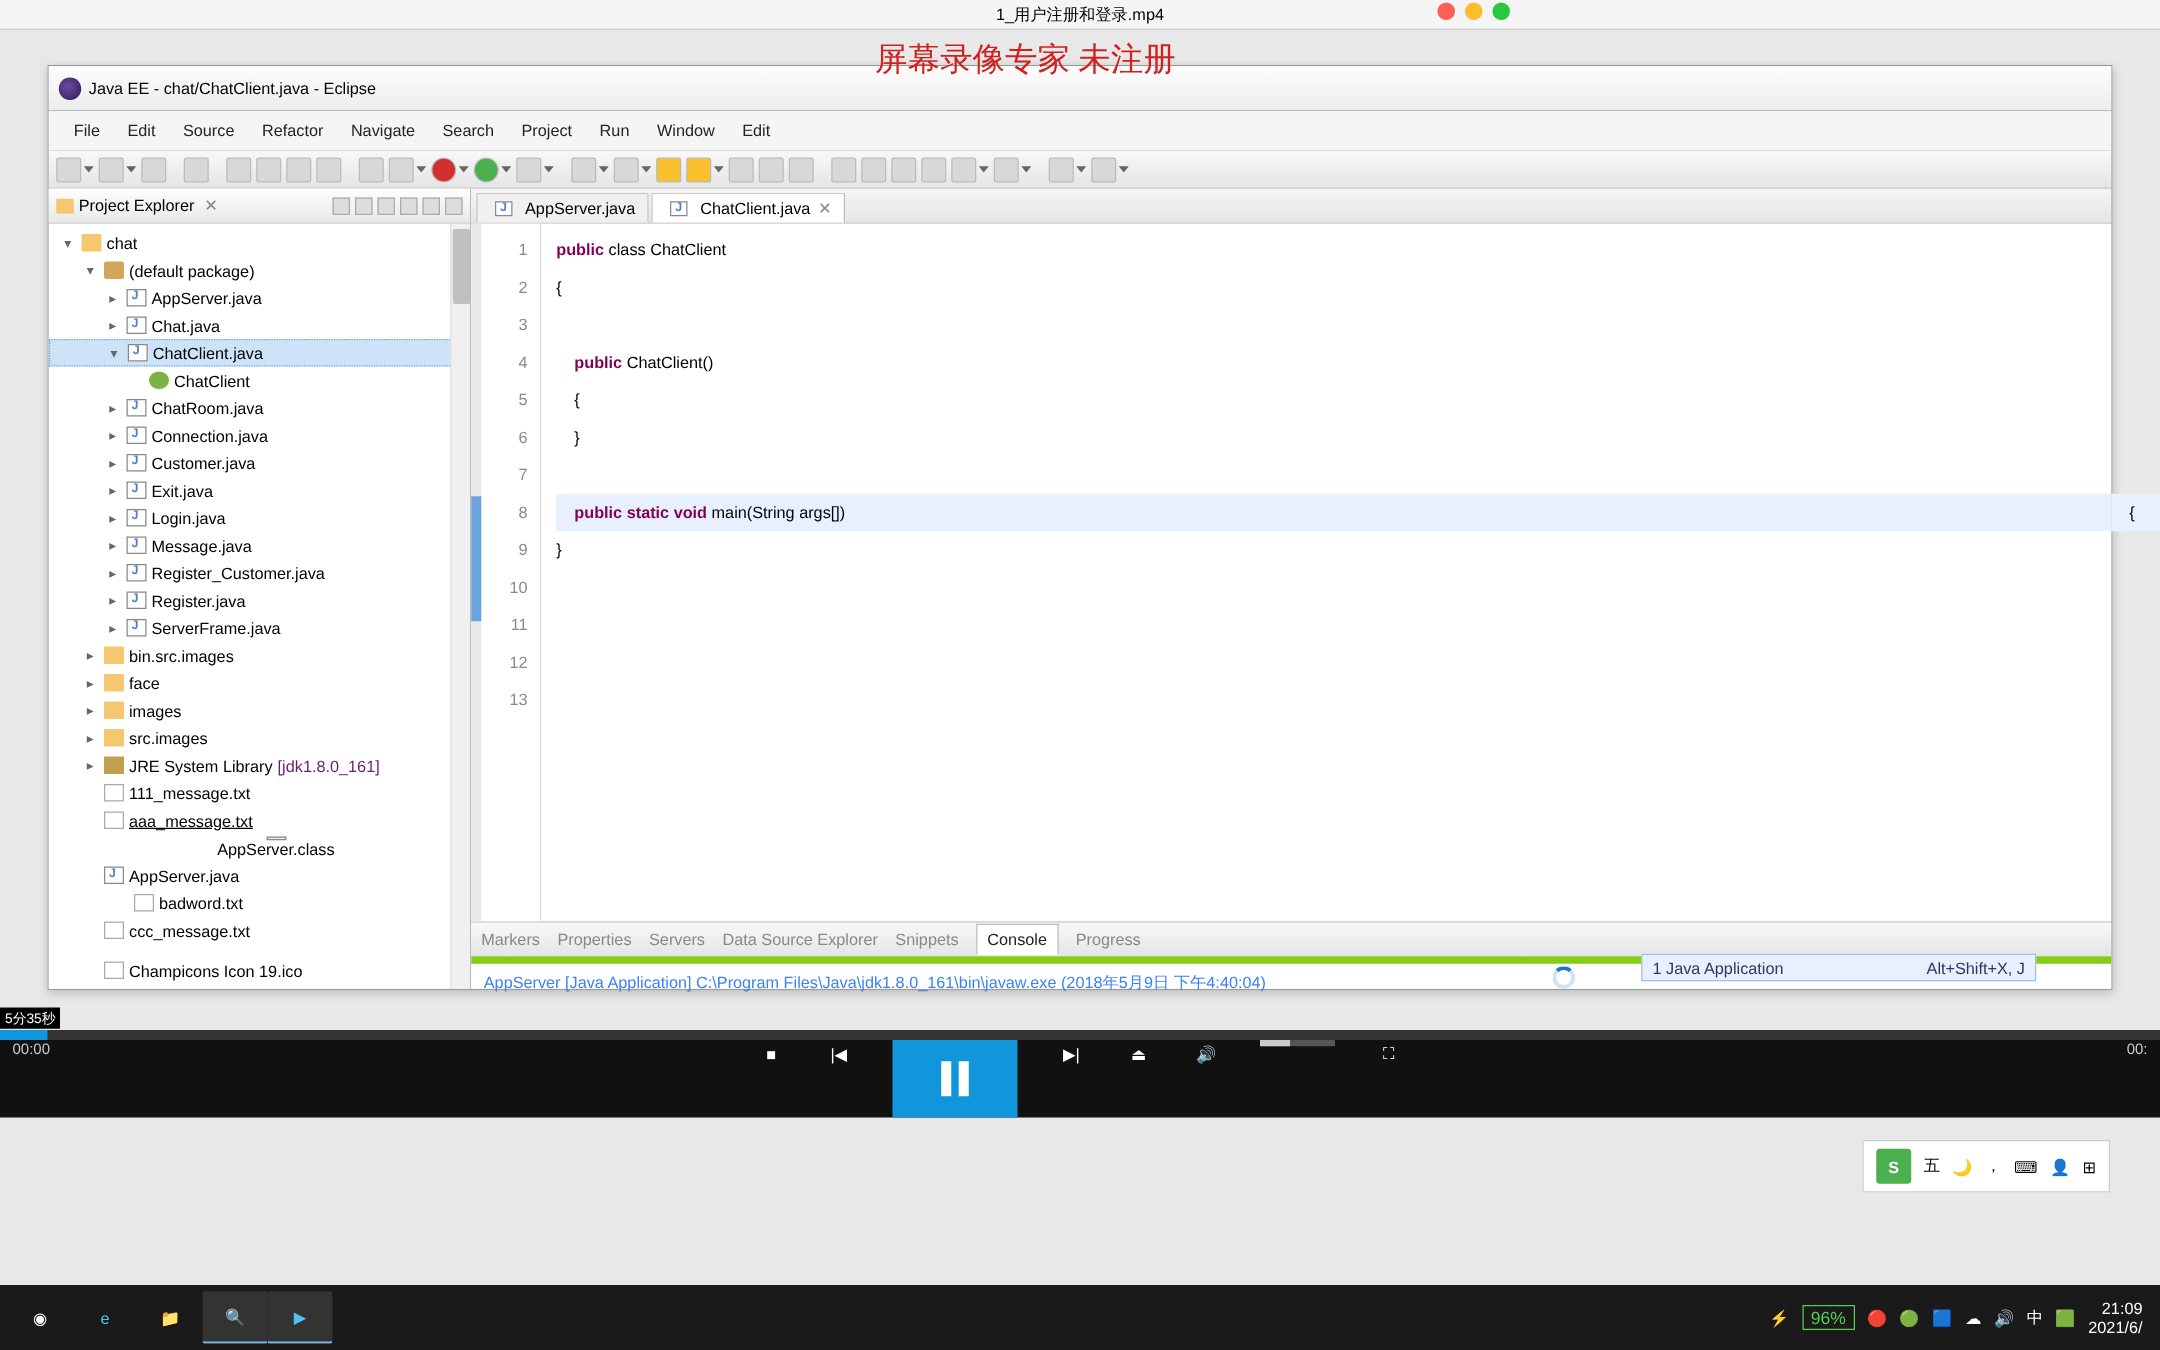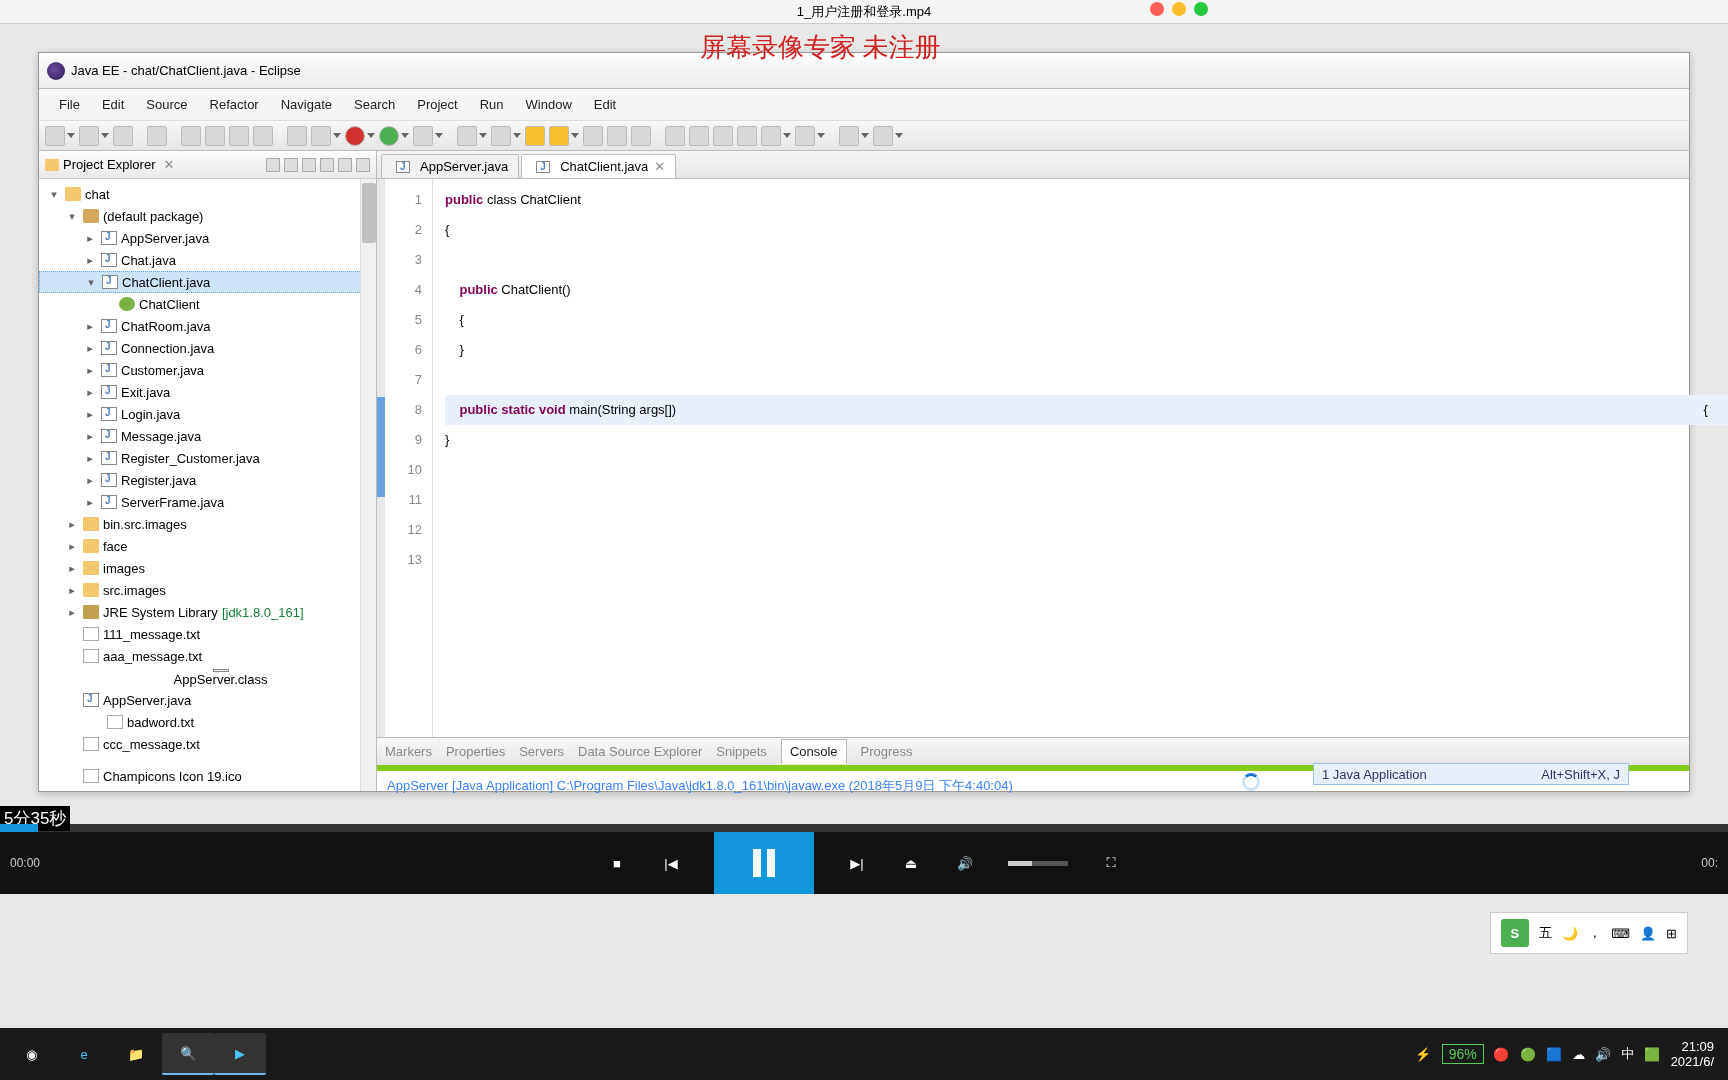--- a/index.html
+++ b/index.html
@@ -56,22 +56,22 @@
 .ruler-mk{position:absolute;left:0;width:8px;background:#6aa3e0}
 .kw{color:#7f0055;font-weight:bold}
 .code-hl{background:#e8f0fe;display:inline-block;width:100%}
 .bottom-tabs{height:28px;background:linear-gradient(#f8f8f8,#e5e5e5);border-top:1px solid #bbb;display:flex;align-items:center;padding:0 8px;gap:14px;color:#888}
 .bottom-tabs .sel{color:#222;background:#fff;padding:4px 8px;border:1px solid #bbb;border-bottom-color:#fff}
 .console{padding:6px 10px;background:#fff;color:#3b82f6;font-size:13px;height:26px;border-top:6px solid #84cc16}
 .run-popup{position:absolute;right:60px;bottom:6px;width:316px;height:22px;background:#e8f0fe;border:1px solid #9cc1e8;display:flex;align-items:center;justify-content:space-between;padding:0 8px;font-size:12px;color:#336}
 .player{position:absolute;left:0;width:100%;bottom:186px;height:70px;background:#111}
 .seek{height:8px;background:#333;position:relative}
 .seek-fill{position:absolute;left:0;top:0;height:100%;background:#1296db;width:38px}
-.seek-time{position:absolute;left:0;top:-18px;background:#000;color:#fff;font-size:17px;padding:1px 4px}
-.controls{display:flex;align-items:center;justify-content:center;height:62px;gap:32px;position:relative}
+.seek-time{position:absolute;left:0;top:-18px;background:#000;color:#fff;font-size:11px;padding:1px 4px}
+.controls{display:flex;justify-content:center;height:62px;gap:32px;position:relative}
 .ctrl{color:#fff;width:22px;height:22px;display:flex;align-items:center;justify-content:center}
 .play-big{width:100px;height:62px;background:#1296db;display:flex;align-items:center;justify-content:center}
 .pause-bars{display:flex;gap:6px}
 .pause-bars span{width:8px;height:28px;background:#fff}
 .time-l{position:absolute;left:10px;color:#ccc;font-size:12px}
 .time-r{position:absolute;right:10px;color:#ccc;font-size:12px}
 .vol-bar{width:60px;height:5px;background:#555;position:relative}
 .vol-fill{position:absolute;left:0;top:0;height:100%;width:40%;background:#ccc}
 .ime-bar{position:absolute;right:40px;bottom:126px;display:flex;align-items:center;gap:10px;background:#fff;padding:6px 10px;border:1px solid #ccc}
 .ime-green{width:28px;height:28px;background:#4caf50;color:#fff;display:flex;align-items:center;justify-content:center;font-weight:bold;border-radius:3px}
@@ -276,28 +276,28 @@
           </div>
           <div class="node" style="padding-left: 26px;">
             <span class="tw">▸</span>
             <span class="ico ico-folder"></span>
             <span>src.images</span>
           </div>
           <div class="node" style="padding-left: 26px;">
             <span class="tw">▸</span>
             <span class="ico ico-lib"></span>
             <span>JRE System Library</span>
-            <span style="color:#15803d;margin-left:4px">[jdk1.8.0_161]</span>
+            <span style="color:#701a75;margin-left:4px">[jdk1.8.0_161]</span>
           </div>
           <div class="node" style="padding-left: 26px;">
             <span class="tw"></span>
             <span class="ico ico-txt"></span>
             <span>111_message.txt</span>
           </div>
-          <div class="node" style="padding-left: 26px;">
+          <div class="node" style="padding-left: 26px; text-decoration: underline;">
             <span class="tw"></span>
             <span class="ico ico-txt"></span>
             <span>aaa_message.txt</span>
           </div>
           <div class="node" style="padding-left: 26px; flex-direction: column;">
             <span class="tw"></span>
             <span class="ico ico-cls"></span>
             <span>AppServer.class</span>
           </div>
           <div class="node" style="padding-left: 26px;">

